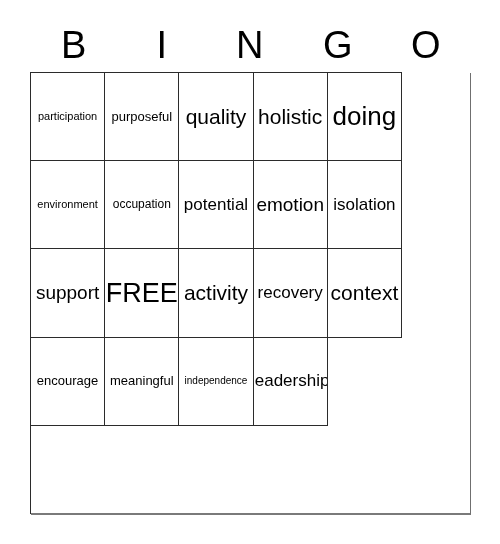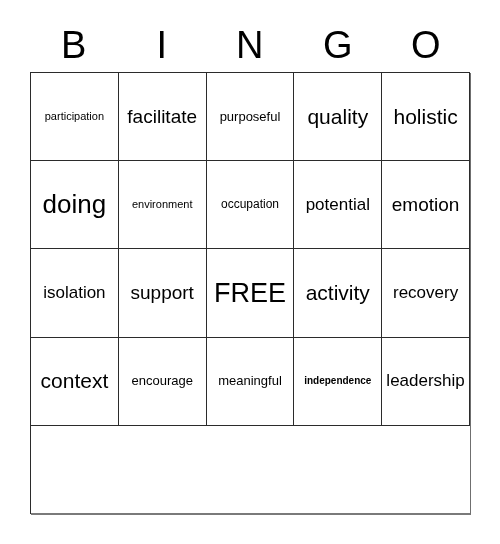--- a/index.html
+++ b/index.html
@@ -37,21 +37,21 @@
     line-height: 1;
     font-weight: 400;
     color: #000000;
     letter-spacing: 0.5px;
   }
   
   #bingo-grid {
     position: absolute;
     left: 30px;
     top: 72px;
-    width: 440px;
+    width: 372px;
     height: 442px;
     display: grid;
     grid-template-columns: repeat(5, 1fr);
     grid-template-rows: repeat(5, 1fr);
     border-top: 1px solid #2b2b2b;
     border-left: 1px solid #2b2b2b;
     box-sizing: border-box;
     background: #ffffff;
   }
   .bingo-cell {
@@ -66,21 +66,21 @@
     padding: 0 2px;
     background: #ffffff;
   }
   .cell-text {
     display: block;
     line-height: 1.05;
     white-space: nowrap;
     color: #000000;
   }
   
-  .fs-xxs .cell-text { font-size: 10px; font-weight: bold; }
+  .fs-xxs .cell-text { font-size: 10px; }
   .fs-xs  .cell-text { font-size: 11px; }
   .fs-s   .cell-text { font-size: 12px; }
   .fs-sm  .cell-text { font-size: 13px; }
   .fs-ml  .cell-text { font-size: 17px; }
   .fs-l   .cell-text { font-size: 19px; }
   .fs-xl  .cell-text { font-size: 21px; }
   .fs-xxl .cell-text { font-size: 26px; text-align: right; }
   .fs-free .cell-text { font-size: 27px; }
   
   #bingo-grid::after {
@@ -105,23 +105,20 @@
     <div class="header-letter">B</div>
     <div class="header-letter">I</div>
     <div class="header-letter">N</div>
     <div class="header-letter">G</div>
     <div class="header-letter">O</div>
   </div>
 
   <div id="bingo-grid">
       <div class="bingo-cell fs-xs">
         <span class="cell-text">participation</span>
-      </div>
-      <div class="bingo-cell fs-l">
-        <span class="cell-text">facilitate</span>
       </div>
       <div class="bingo-cell fs-sm">
         <span class="cell-text">purposeful</span>
       </div>
       <div class="bingo-cell fs-xl">
         <span class="cell-text">quality</span>
       </div>
       <div class="bingo-cell fs-xl">
         <span class="cell-text">holistic</span>
       </div>

